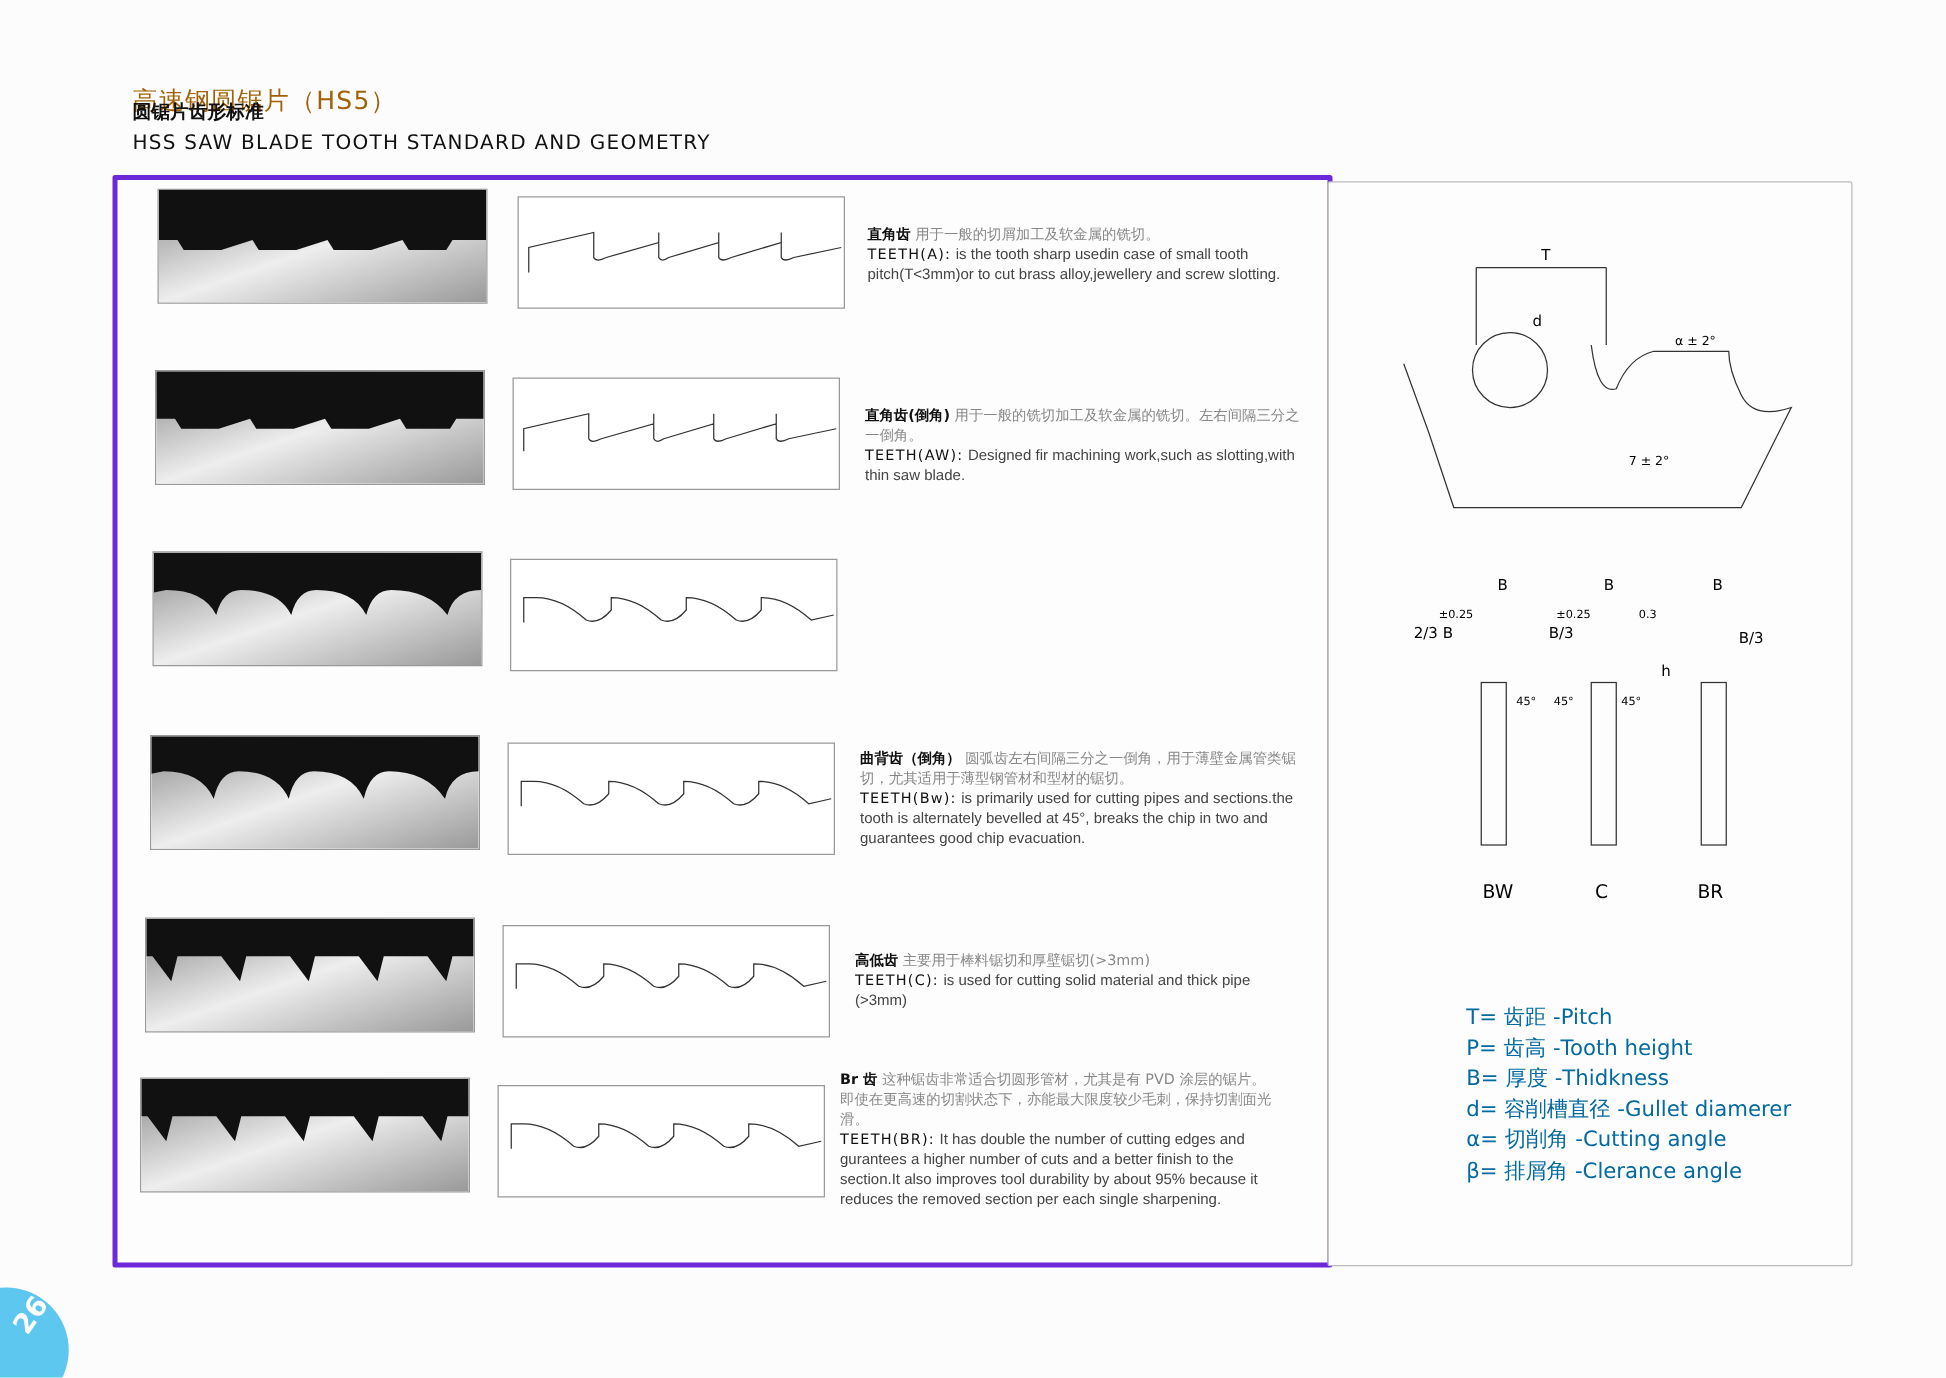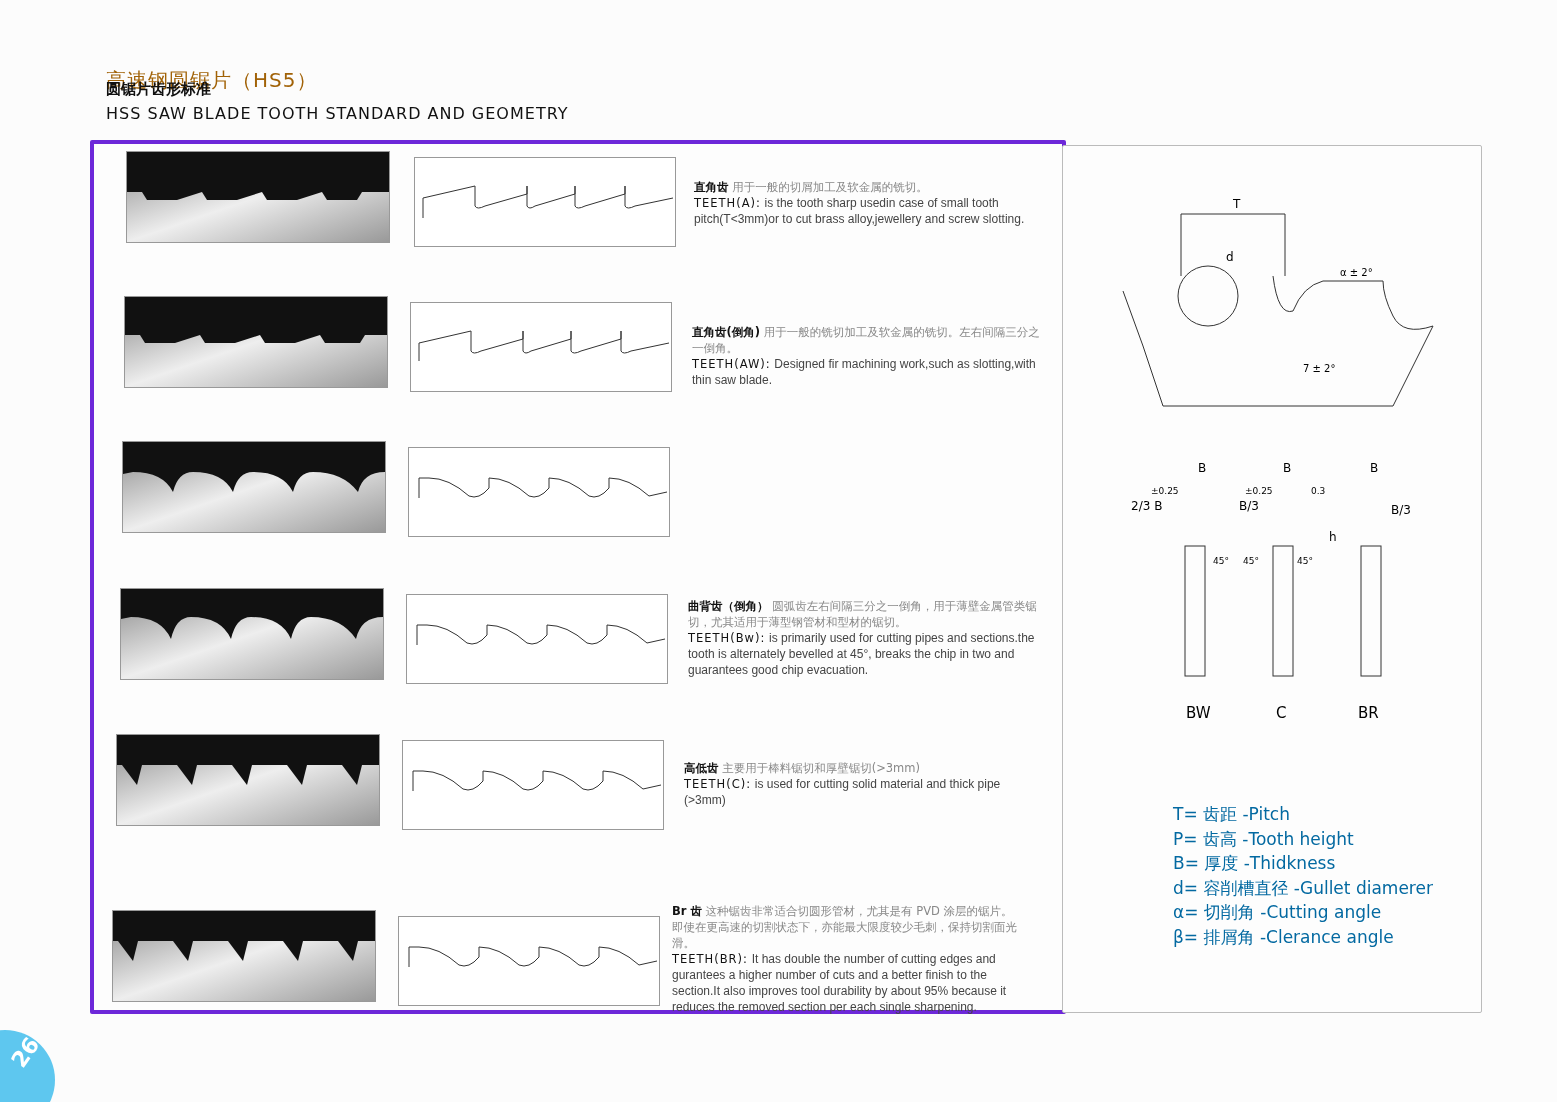--- a/index.html
+++ b/index.html
@@ -126,21 +126,21 @@
         </svg>
     </div>
     <div class="desc" style="left:590px;top:28px">
       <span class="cn-title">高低齿</span>
       <span class="cn-text">主要用于棒料锯切和厚壁锯切(&gt;3mm)</span><br>
       <span class="en-title">TEETH(C):</span>
       <span class="en-text">is used for cutting solid material and thick pipe (&gt;3mm)</span>
     </div>
   </div>
 
-  <div class="row" style="top:764px">
+  <div class="row" style="top:716px">
     <div class="photo" style="left:18px;top:2px">
       <svg width="262" height="90">
           <rect width="262" height="90" fill="url(#g1)"></rect>
           <path d="M0 0 H262 V30 L245 30 L240 50 L225 30 L190 30 L185 50 L170 30 L135 30 L130 50 L115 30 L80 30 L75 50 L60 30 L25 30 L20 50 L5 30 L0 30 Z" fill="#111"></path>
         </svg>
     </div>
     <div class="drawing" style="left:304px;top:8px">
       <svg width="260" height="88">
           <path d="M10 50 V30 H20 Q40 30 60 48 Q70 52 80 40 V30 Q100 30 120 48 Q130 52 140 40 V30 Q160 30 180 48 Q190 52 200 40 V30 Q220 30 240 48 L258 44" fill="none" stroke="#333" stroke-width="1"></path>
         </svg>

